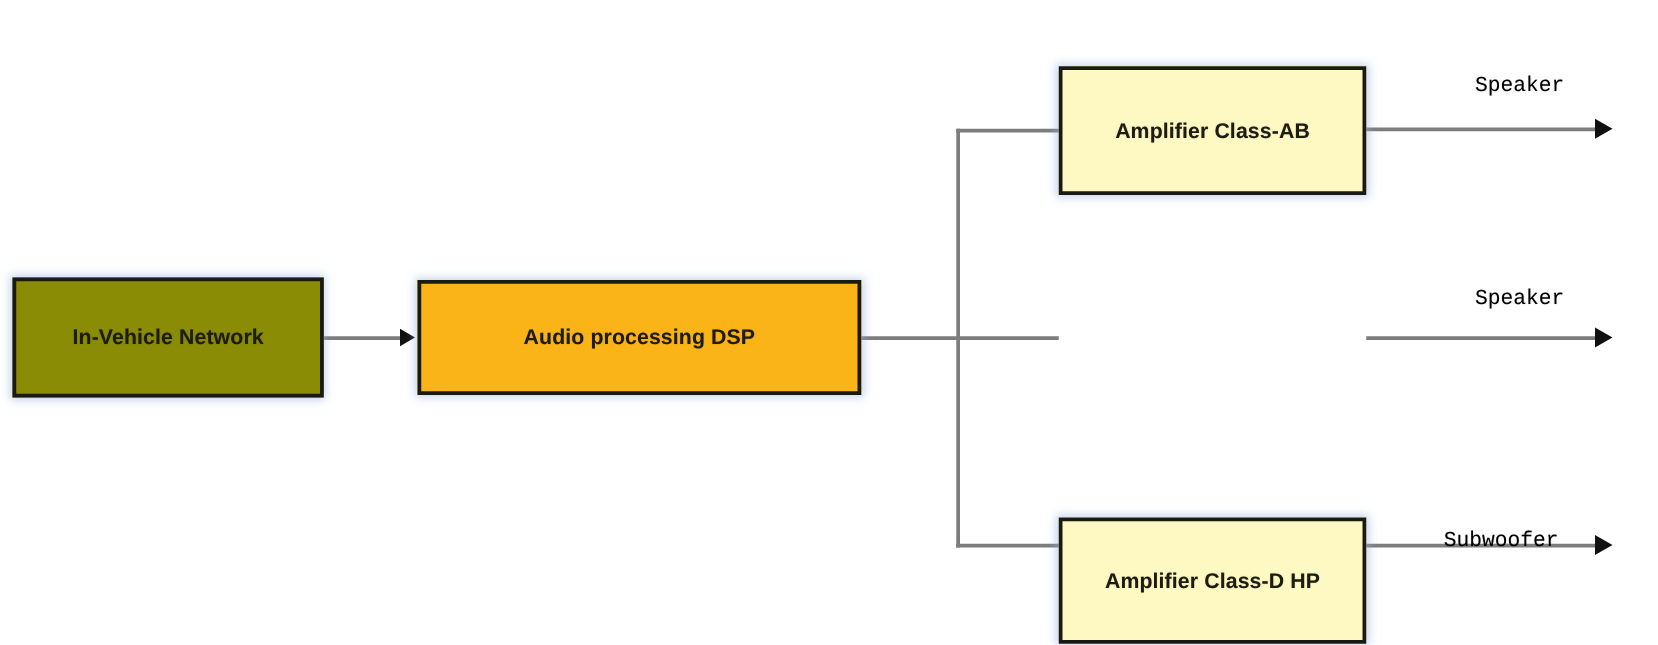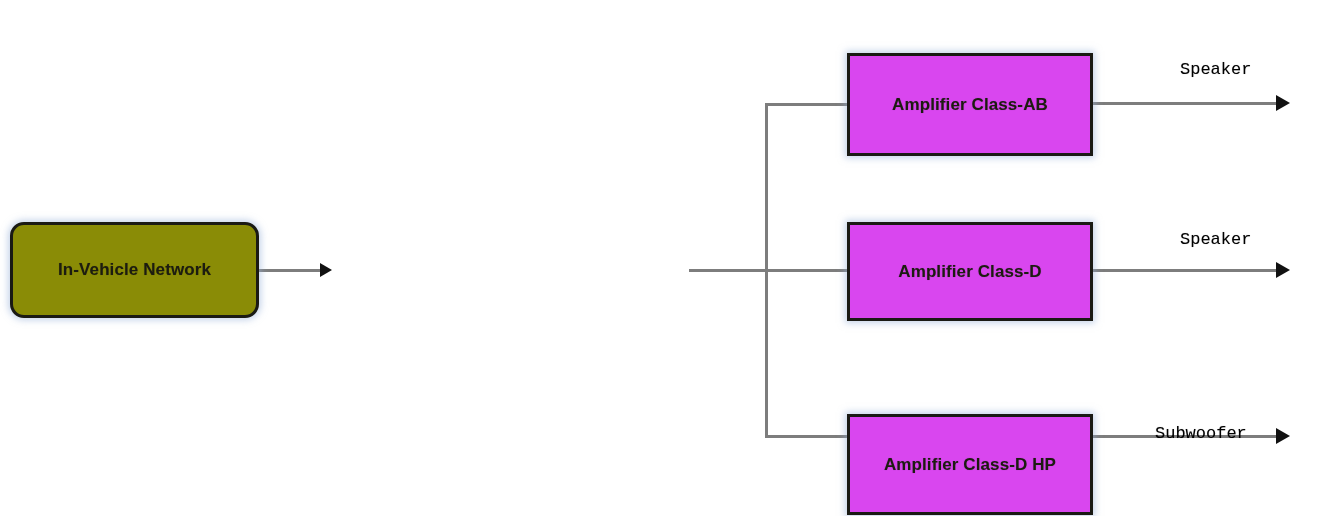--- a/index.html
+++ b/index.html
@@ -27,23 +27,23 @@
     justify-content: center;
     color: #1c1c10;
     font-size: 17px;
     font-weight: bold;
     letter-spacing: 0.1px;
     white-space: nowrap;
     text-shadow: 0 0 1px rgba(0,0,0,0.25);
     box-shadow: 0 0 7px 2px rgba(150,175,215,0.55);
     z-index: 3;
   }
-  .block-olive  { background: #8A8C06; border-radius: 14px; }
+  .block-olive  { background: #8A8C06; }
   .block-orange { background: #FBB418; }
-  .block-green  { background: #d946ef; align-items: center; }
+  .block-green  { background: #fef9c3; align-items: center; }
 
   
   .hline {
     position: absolute;
     height: 3px;
     background: #7d7d7d;
     z-index: 1;
   }
   .vline {
     position: absolute;
@@ -97,28 +97,28 @@
   <div class="hline" style="left:1093px; top:269px; width:185px;"></div>
   <div class="arrowhead" style="left:1276px; top:262px;"></div>
 
   <div class="hline" style="left:1093px; top:435px; width:185px;"></div>
   <div class="arrowhead" style="left:1276px; top:428px;"></div>
 
   <div class="block block-olive" style="left:10px; top:222px; width:249px; height:96px;">
     <span>In-Vehicle Network</span>
   </div>
 
+  <div class="block block-orange" style="left:334px; top:224px; width:355px; height:92px;">
+    <span>Audio processing DSP</span>
+  </div>
 
   <div class="block block-green" style="left:847px; top:53px; width:246px; height:103px;">
     <span>Amplifier Class-AB</span>
   </div>
 
-  <div class="block block-green" style="left:847px; top:222px; width:246px; height:99px;">
-    <span>Amplifier Class-D</span>
-  </div>
 
   <div class="block block-green" style="left:847px; top:388px; width:246px; height:101px;margin-top:26px;">
     <span>Amplifier Class-D HP</span>
   </div>
 
   <div class="edge-label" style="left:1180px; top:60px;">Speaker</div>
   <div class="edge-label" style="left:1180px; top:230px;">Speaker</div>
   <div class="edge-label" style="left:1155px; top:396px;margin-top:28px;">Subwoofer</div>
 
 </div>

